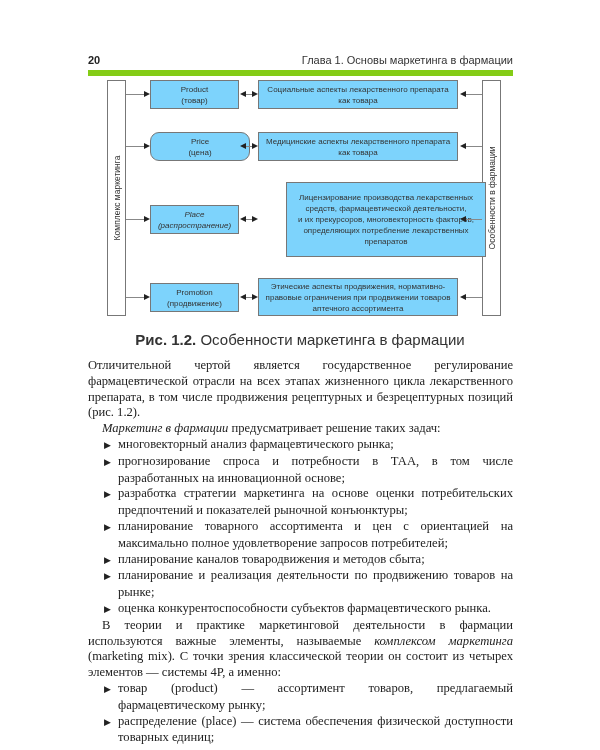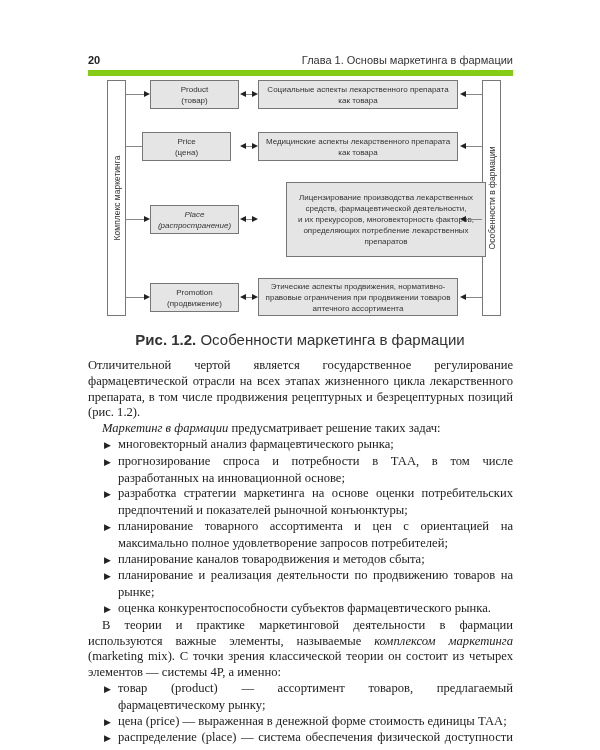--- a/index.html
+++ b/index.html
@@ -1,21 +1,21 @@
 <!DOCTYPE html>
 <html><head>
 <meta charset="utf-8">
 <style>
   html, body { margin: 0; padding: 0; background: #ffffff; }
   body { width: 600px; height: 750px; position: relative; overflow: hidden; color: #222; }
   .header { position: absolute; left: 88px; top: 52px; width: 425px; height: 18px; border-bottom: 6px solid #84cc16; font-family: "Liberation Sans", sans-serif; font-size: 11px; text-align: center; }
   .page-num { position: absolute; left: 0; top: 2px; font-weight: bold; }
   .chapter { position: absolute; right: 0; top: 2px; color: #333; font-stretch: condensed; }
   .diagram { position: absolute; left: 0; top: 0; width: 600px; height: 330px; font-family: "Liberation Sans", sans-serif; font-size: 8px; color: #333; }
-  .box { position: absolute; border: 1px solid #777; background: #e5e5e5; box-sizing: border-box; display: flex; flex-direction: column; align-items: center; justify-content: center; text-align: center; line-height: 11px; }
+  .box { position: absolute; border: 1px solid #777; background: #7dd3fc; box-sizing: border-box; display: flex; flex-direction: column; align-items: center; justify-content: center; text-align: center; line-height: 11px; }
   .vcol { position: absolute; border: 1px solid #777; box-sizing: border-box; }
   .vtext { position: absolute; left: 50%; top: 50%; transform: translate(-50%, -50%) rotate(-90deg); white-space: nowrap; font-size: 8.5px; }
   .hline { position: absolute; height: 1px; background: #888; }
   .arrow-r { position: absolute; width: 0; height: 0; border-top: 3px solid transparent; border-bottom: 3px solid transparent; border-left: 6px solid #222; }
   .arrow-l { position: absolute; width: 0; height: 0; border-top: 3px solid transparent; border-bottom: 3px solid transparent; border-right: 6px solid #222; }
   .caption { position: absolute; left: 0; width: 600px; top: 331px; text-align: center; font-family: "Liberation Sans", sans-serif; font-size: 15px; color: #333; }
   .caption b { font-weight: bold; }
   .body-text { position: absolute; left: 88px; top: 358px; width: 425px; font-family: "Liberation Serif", serif; font-size: 12.6px; line-height: 15.8px; color: #222; text-align: justify; }
   .body-text p { margin: 0; }
   .indent { text-indent: 14px; }
@@ -52,21 +52,21 @@
   <div class="arrow-r" style="left:252px; top:91px;"></div>
   <div class="box" style="left:258px; top:80px; width:200px; height:29px;">
     <span>Социальные аспекты лекарственного препарата</span>
     <span>как товара</span>
   </div>
   <div class="arrow-l" style="left:460px; top:91px;"></div>
   <div class="hline" style="left:466px; top:94px; width:16px;"></div>
 
   <div class="hline" style="left:126px; top:146px; width:18px;"></div>
   <div class="arrow-r" style="left:144px; top:143px;"></div>
-  <div class="box" style="left:142px; top:132px; width:89px; height:29px;">
+  <div class="box" style="left:150px; top:132px; width:100px; height:29px;border-radius:9px;">
     <span>Price</span>
     <span>(цена)</span>
   </div>
   <div class="arrow-l" style="left:240px; top:143px;"></div>
   <div class="hline" style="left:246px; top:146px; width:6px;"></div>
   <div class="arrow-r" style="left:252px; top:143px;"></div>
   <div class="box" style="left:258px; top:132px; width:200px; height:29px;">
     <span>Медицинские аспекты лекарственного препарата</span>
     <span>как товара</span>
   </div>
@@ -122,15 +122,14 @@
   <p class="bullet"><span class="mark">▶</span><span>прогнозирование спроса и потребности в ТАА, в том числе разработанных на инновационной основе;</span></p>
   <p class="bullet"><span class="mark">▶</span><span>разработка стратегии маркетинга на основе оценки потребительских предпочтений и показателей рыночной конъюнктуры;</span></p>
   <p class="bullet"><span class="mark">▶</span><span>планирование товарного ассортимента и цен с ориентацией на максимально полное удовлетворение запросов потребителей;</span></p>
   <p class="bullet"><span class="mark">▶</span><span>планирование каналов товародвижения и методов сбыта;</span></p>
   <p class="bullet"><span class="mark">▶</span><span>планирование и реализация деятельности по продвижению товаров на рынке;</span></p>
   <p class="bullet"><span class="mark">▶</span><span>оценка конкурентоспособности субъектов фармацевтического рынка.</span></p>
 
   <p class="indent"><span>В теории и практике маркетинговой деятельности в фармации используются важные элементы, называемые </span><em>комплексом маркетинга</em><span> (marketing mix). С точки зрения классической теории он состоит из четырех элементов — системы 4P, а именно:</span></p>
 
   <p class="bullet"><span class="mark">▶</span><span>товар (product) — ассортимент товаров, предлагаемый фармацевтическому рынку;</span></p>
-  <p class="bullet"><span class="mark">▶</span><span>цена (price) — выраженная в денежной форме стоимость единицы ТАА;</span></p>
   <p class="bullet"><span class="mark">▶</span><span>распределение (place) — система обеспечения физической доступности товарных единиц;</span></p>
 </div>
 
 </body></html>

